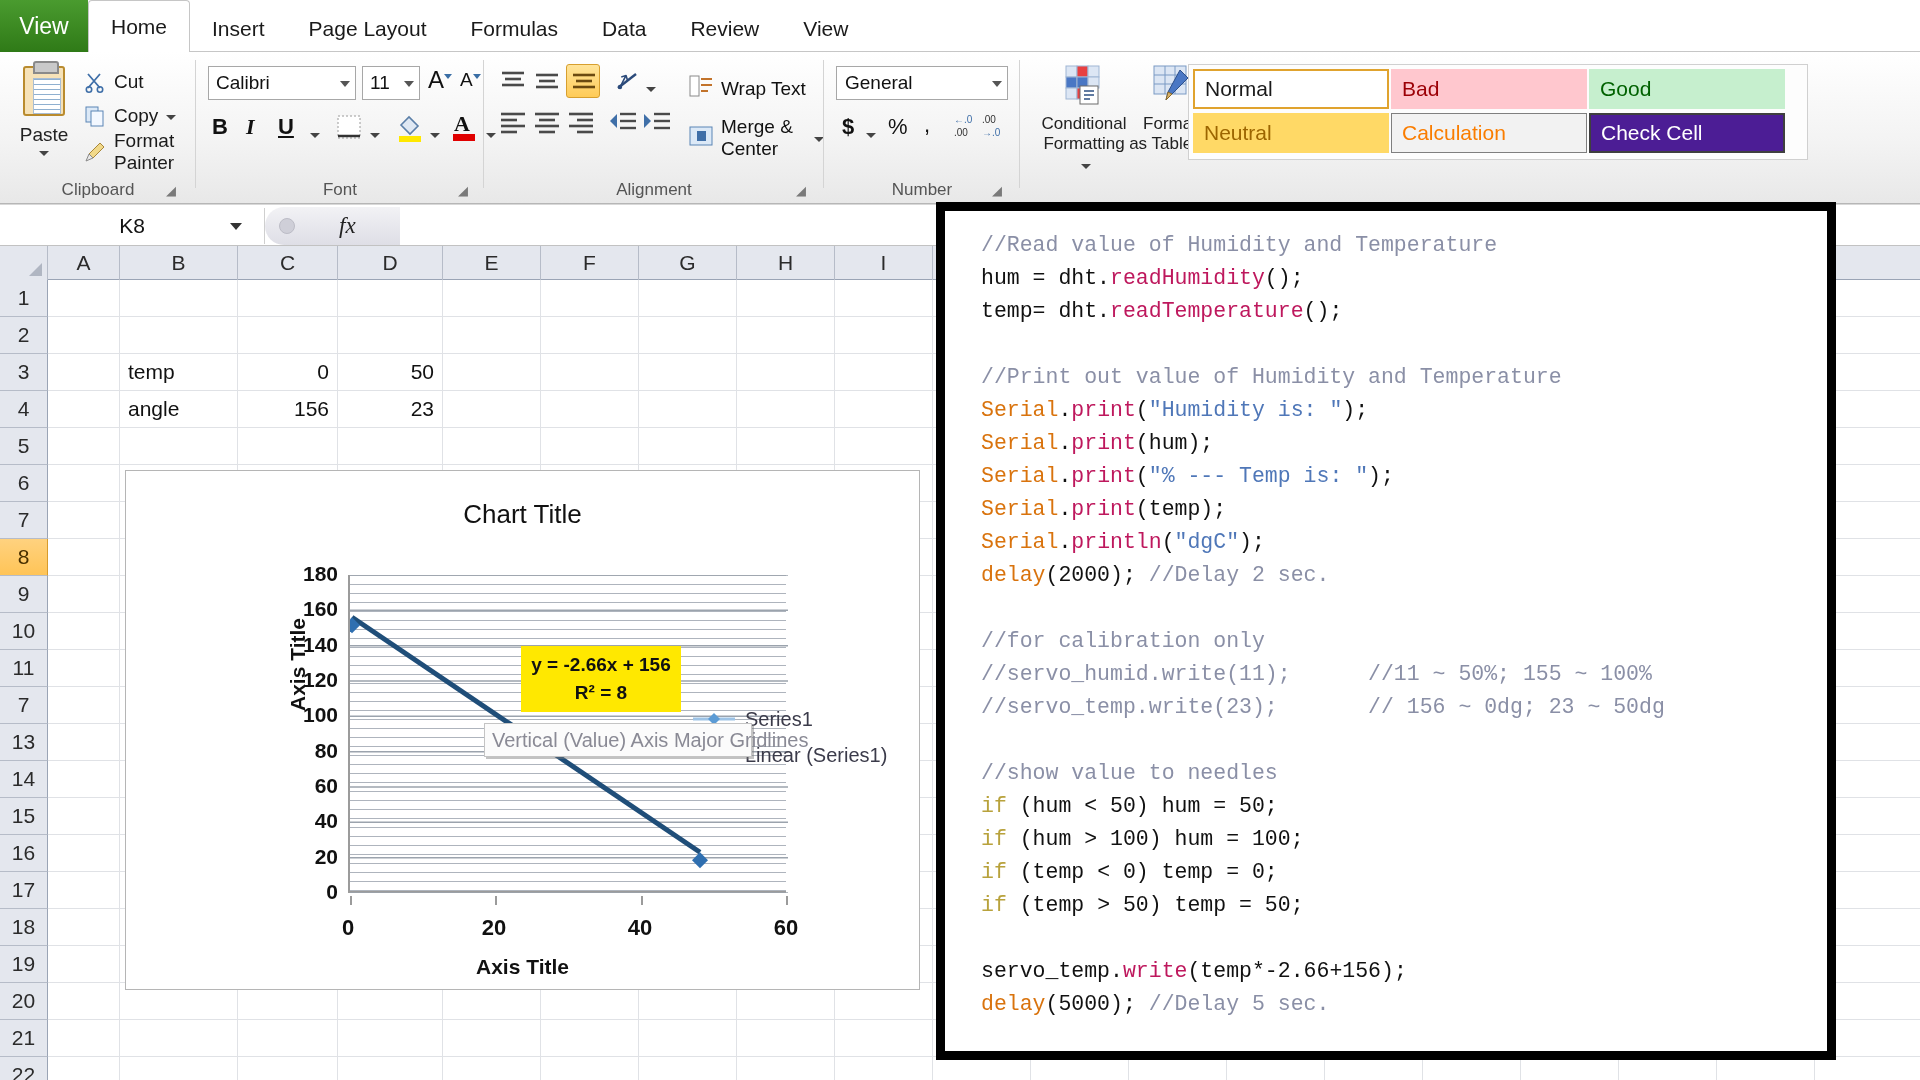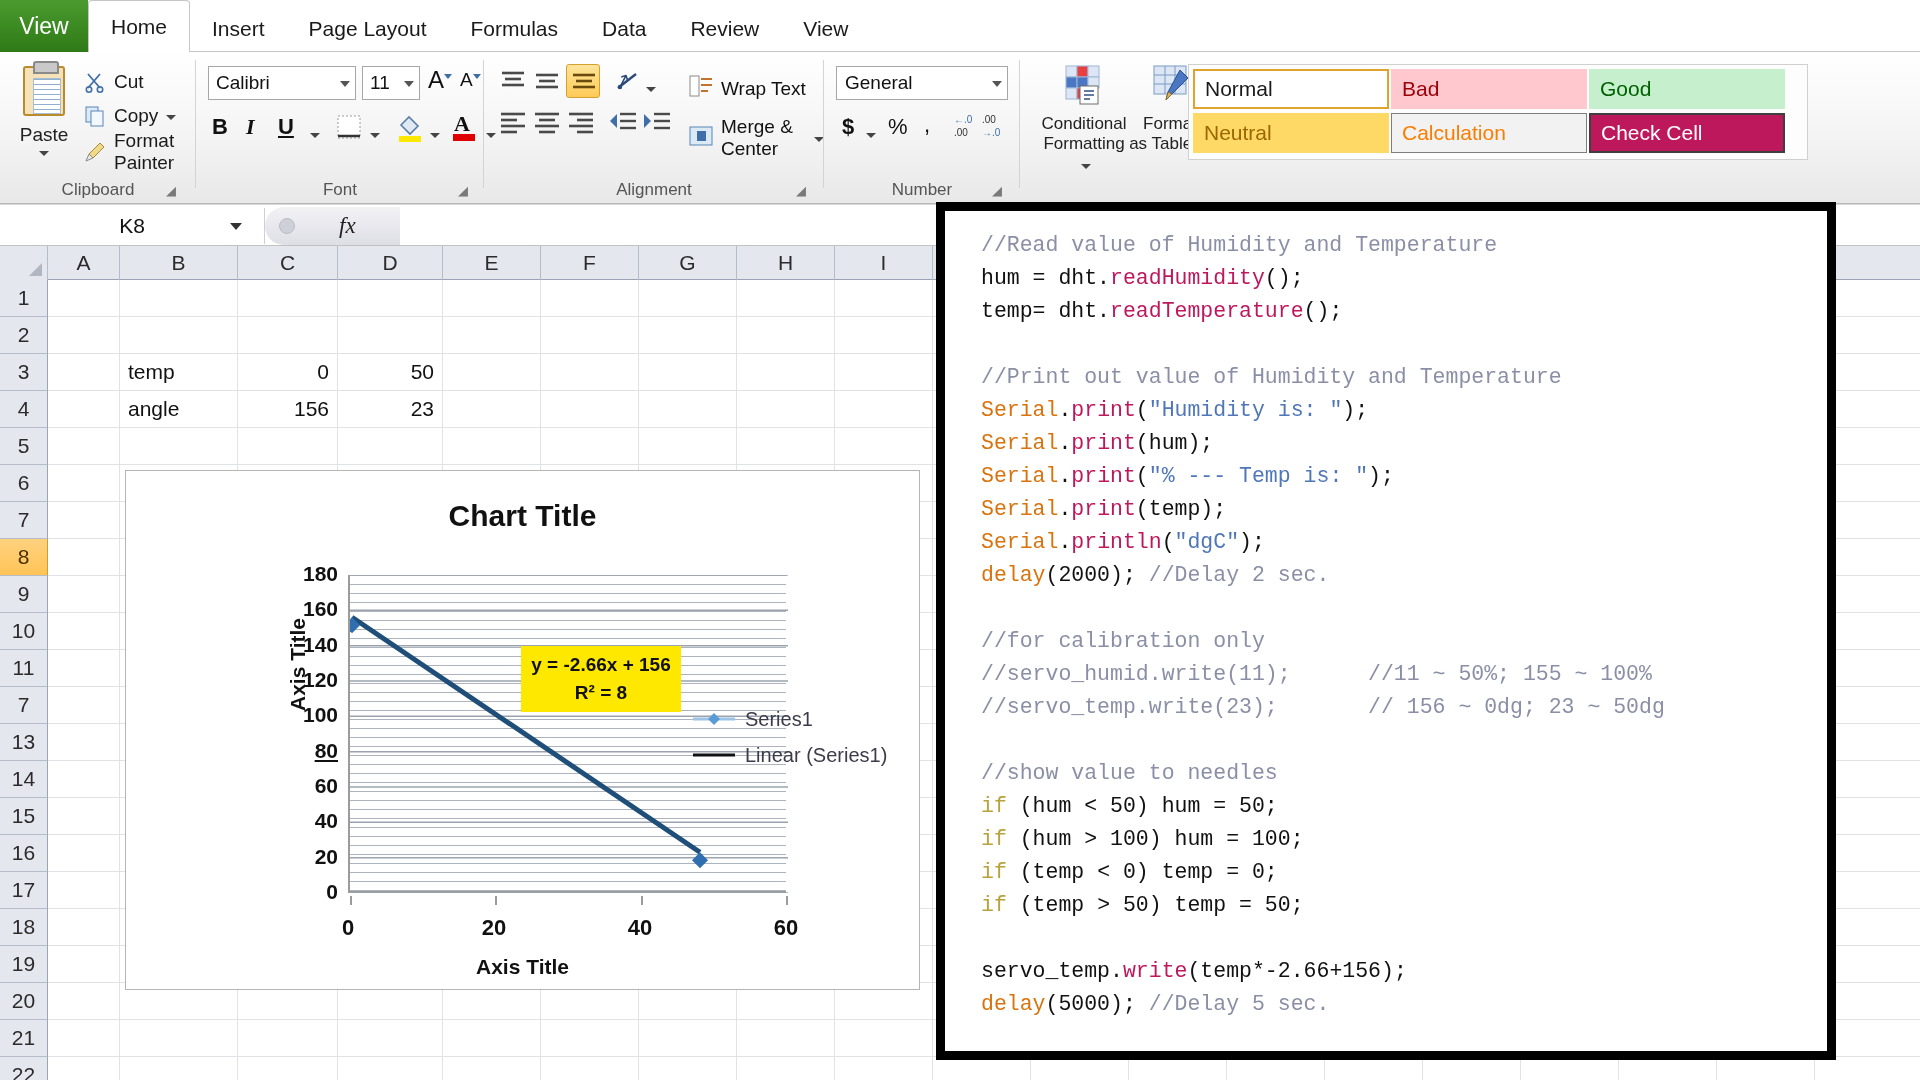--- a/index.html
+++ b/index.html
@@ -166,21 +166,21 @@
   .gcell { border-right: 1px solid #e0e2e6; font-size: 21px; color: #111;
            display:flex; align-items:center; padding: 0 8px; }
   .gcell.num { justify-content: flex-end; }
 
   
   .chart {
     position: absolute; left: 125px; top: 470px; width: 795px; height: 520px;
     background: #fff; border: 1px solid #b5b5b5; z-index: 5;
   }
   .chart-title { position:absolute; left:0; right:0; top: 28px; text-align:center;
-                 font-size: 30px; font-weight: 700; color: #111; }
+                 font-size: 26px; font-weight: 400; color: #111; }
   .plot { position: absolute; left: 222px; top: 104px; width: 438px; height: 318px;
           border-left: 2px solid #9b9b9b; border-bottom: 2px solid #9b9b9b;
           background-image: repeating-linear-gradient(to bottom,#aeb4bd 0 1px,transparent 1px 9px);
           background-position: 0 0; }
   .ytick { position:absolute; right: 0; font-size: 21px; font-weight: 700; color:#111; text-align: right; width: 58px; }
   .ytitle { position: absolute; left: 160px; top: 240px; font-size: 21px; font-weight: 700; color:#111;
             transform: rotate(-90deg); transform-origin: left top; white-space: nowrap; }
   .xtick { position:absolute; font-size: 22px; font-weight: 700; color:#111; text-align:center; width: 60px; }
   .xtitle { position: absolute; left: 0; right: 0; top: 484px; text-align:center; font-size: 21px; font-weight: 700; color:#111; }
   .eqbox { position:absolute; left: 395px; top: 175px; width: 160px; height: 66px; background: #ffe800;
@@ -517,21 +517,21 @@
             </div>
             <div class="style-box" style="left: 400px; top: 4px; width: 196px; background: rgb(198, 239, 206); color: rgb(0, 97, 0); border-color: rgb(198, 239, 206);">
               <span>Good</span>
             </div>
             <div class="style-box" style="left: 4px; top: 48px; width: 196px; background: rgb(255, 217, 102); color: rgb(156, 101, 0); border-color: rgb(255, 217, 102);">
               <span>Neutral</span>
             </div>
             <div class="style-box" style="left: 202px; top: 48px; width: 196px; background: rgb(242, 242, 242); color: rgb(250, 125, 0); border-color: rgb(127, 127, 127);">
               <span>Calculation</span>
             </div>
-            <div class="style-box" style="left: 400px; top: 48px; width: 196px; background: #be185d; color: rgb(255, 255, 255); border: 2px solid rgb(63, 63, 63); text-align: right;">
+            <div class="style-box" style="left: 400px; top: 48px; width: 196px; background: #4c1d95; color: rgb(255, 255, 255); border: 2px solid rgb(63, 63, 63); text-align: right;">
               <span>Check Cell</span>
             </div>
           </div>
         </div>
 
     </div>
   </div>
 
   <div class="fbar">
     <div class="namebox">
@@ -1040,21 +1040,21 @@
   </div>
 
   <div class="chart">
     <div class="chart-title">Chart Title</div>
 
     <div id="ytick-host">
         <div class="ytick" style="top: 409px; left: 154px;">0</div>
         <div class="ytick" style="top: 373.667px; left: 154px;">20</div>
         <div class="ytick" style="top: 338.333px; left: 154px;">40</div>
         <div class="ytick" style="top: 303px; left: 154px;">60</div>
-        <div class="ytick" style="top: 267.667px; left: 154px; text-decoration: underline;">80</div>
+        <div class="ytick" style="top: 267.667px; left: 154px;">80</div>
         <div class="ytick" style="top: 232.333px; left: 154px;">100</div>
         <div class="ytick" style="top: 197px; left: 154px;">120</div>
         <div class="ytick" style="top: 161.667px; left: 154px;">140</div>
         <div class="ytick" style="top: 126.333px; left: 154px;">160</div>
         <div class="ytick" style="top: 91px; left: 154px;">180</div>
       </div>
     <div class="ytitle">Axis Title</div>
 
     <div class="plot">
       <svg width="438" height="318" viewBox="0 0 438 318" style="position:absolute;left:0;top:0;">
@@ -1108,19 +1108,20 @@
         <span>Series1</span>
       </div>
       <div class="legrow">
         <svg width="46" height="14" viewBox="0 0 46 14">
           <line x1="2" y1="7" x2="44" y2="7" stroke="#111" stroke-width="3"></line>
         </svg>
         <span>Linear (Series1)</span>
       </div>
     </div>
 
+    <div class="tooltip">Vertical (Value) Axis Major Gridlines</div>
   </div>
 
   <div class="codepanel">
     <div class="code" id="code-host"><div><span class="cm">//Read value of Humidity and Temperature</span></div><div><span class="id">hum = dht.</span><span class="fn">readHumidity</span><span class="id">();</span></div><div><span class="id">temp= dht.</span><span class="fn">readTemperature</span><span class="id">();</span></div><div>&nbsp;</div><div><span class="cm">//Print out value of Humidity and Temperature</span></div><div><span class="kw">Serial</span><span class="id">.</span><span class="fn">print</span><span class="id">(</span><span class="st">"Humidity is: "</span><span class="id">);</span></div><div><span class="kw">Serial</span><span class="id">.</span><span class="fn">print</span><span class="id">(hum);</span></div><div><span class="kw">Serial</span><span class="id">.</span><span class="fn">print</span><span class="id">(</span><span class="st">"% --- Temp is: "</span><span class="id">);</span></div><div><span class="kw">Serial</span><span class="id">.</span><span class="fn">print</span><span class="id">(temp);</span></div><div><span class="kw">Serial</span><span class="id">.</span><span class="fn">println</span><span class="id">(</span><span class="st">"dgC"</span><span class="id">);</span></div><div><span class="kw">delay</span><span class="id">(2000); </span><span class="cm">//Delay 2 sec.</span></div><div>&nbsp;</div><div><span class="cm">//for calibration only</span></div><div><span class="cm">//servo_humid.write(11);      //11 ~ 50%; 155 ~ 100%</span></div><div><span class="cm">//servo_temp.write(23);       // 156 ~ 0dg; 23 ~ 50dg</span></div><div>&nbsp;</div><div><span class="cm">//show value to needles</span></div><div><span class="ifkw">if</span><span class="id"> (hum &lt; 50) hum = 50;</span></div><div><span class="ifkw">if</span><span class="id"> (hum &gt; 100) hum = 100;</span></div><div><span class="ifkw">if</span><span class="id"> (temp &lt; 0) temp = 0;</span></div><div><span class="ifkw">if</span><span class="id"> (temp &gt; 50) temp = 50;</span></div><div>&nbsp;</div><div><span class="id">servo_temp.</span><span class="fn">write</span><span class="id">(temp*-2.66+156);</span></div><div><span class="kw">delay</span><span class="id">(5000); </span><span class="cm">//Delay 5 sec.</span></div></div>
   </div>
 
 </div>
 
 </body></html>

